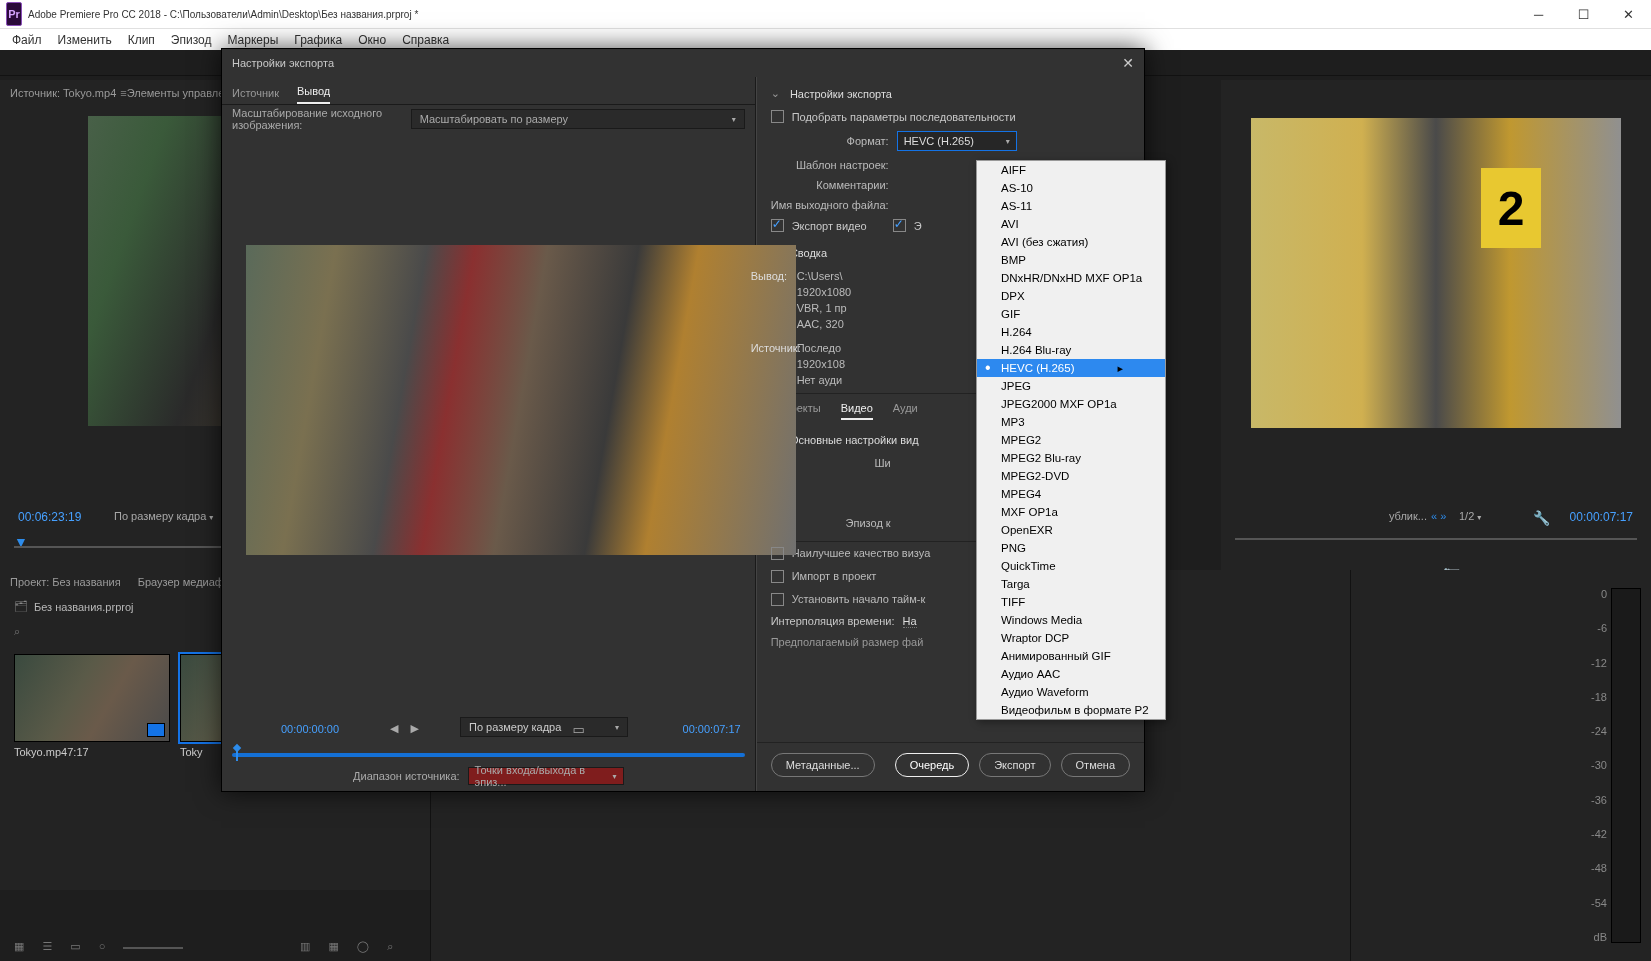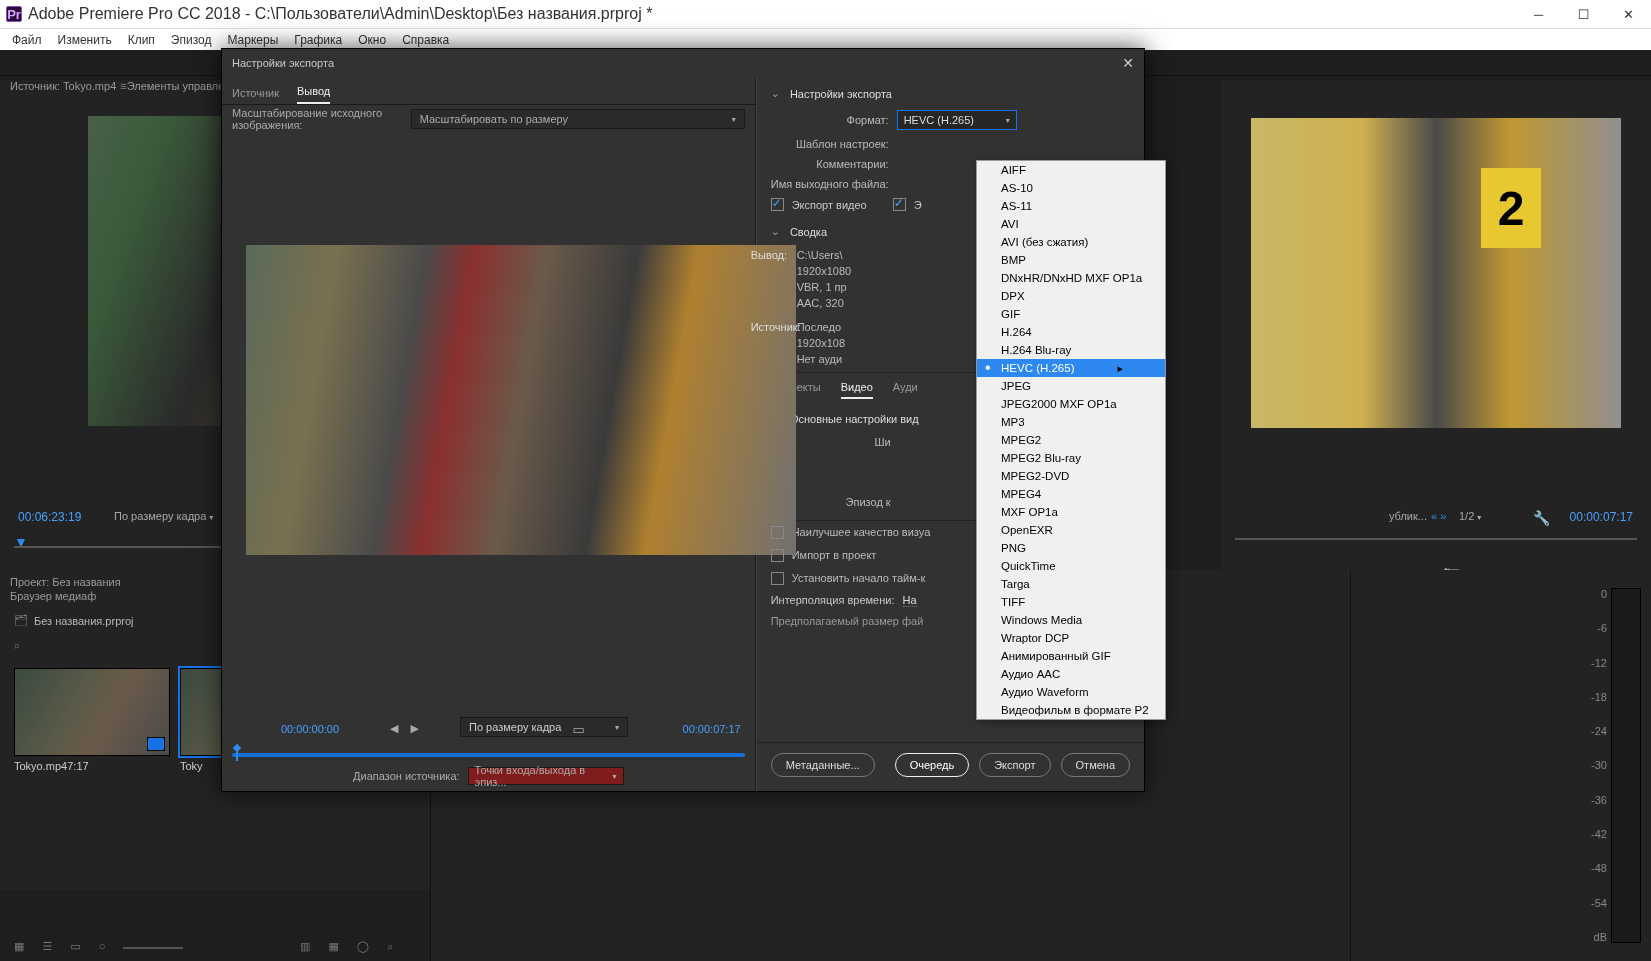--- a/index.html
+++ b/index.html
@@ -1,39 +1,39 @@
 <!DOCTYPE html>
 <html><head>
 <meta charset="utf-8">
 <style>
 * { margin:0; padding:0; box-sizing:border-box; font-family:"Segoe UI",Tahoma,sans-serif; font-size:11px; user-select:none; }
 body { background:#232323; width:1651px; height:961px; overflow:hidden; color:#b8b8b8; position:relative; }
 
 
 .titlebar { height:28px; background:#fff; color:#333; display:flex; align-items:center; padding:0 0 0 6px; }
-.titlebar .pr-icon { width:16px; height:16px; background:#2a0a3a; border:1px solid #8a4fb8; border-radius:2px; margin-right:6px; display:flex; align-items:center; justify-content:center; color:#d6a4ff; font-size:13px; font-weight:bold; }
-.titlebar .title { flex:1; font-size:16px; }
+.titlebar .pr-icon { width:16px; height:24px; background:#2a0a3a; border:1px solid #8a4fb8; border-radius:2px; margin-right:6px; display:flex; align-items:center; justify-content:center; color:#d6a4ff; font-size:11px; font-weight:bold; }
+.titlebar .title { flex:1; font-size:10px; }
 .titlebar .win-controls { display:flex; height:100%; }
 .titlebar .win-btn { width:45px; display:flex; align-items:center; justify-content:center; font-size:13px; }
 
 
 .menubar { height:22px; background:#fff; color:#333; display:flex; align-items:center; padding:0 4px; border-top:1px solid #e0e0e0; }
 .menubar .m-item { padding:0 8px; font-size:12px; }
 
 
 .workspace { position:absolute; top:50px; left:0; right:0; bottom:0; background:#1e1e1e; }
 .ws-top-strip { height:26px; border-bottom:1px solid #121212; }
 .panel-source { position:absolute; top:30px; left:0; width:430px; height:490px; background:#232323; }
-.panel-source .tabs { height:26px; display:flex; align-items:flex-start; padding:0 10px; color:#9a9a9a; font-size:11px; }
+.panel-source .tabs { height:26px; display:flex; align-items:center; padding:0 10px; color:#9a9a9a; font-size:11px; }
 .panel-source .tabs .tab { display:flex; align-items:center; gap:4px; }
 .tc-left { position:absolute; left:18px; top:430px; color:#46a0ff; font-size:12px; }
 .fit-label { position:absolute; left:114px; top:430px; color:#a8a8a8; }
 
 .panel-project { position:absolute; top:520px; left:0; width:430px; height:320px; background:#232323; }
-.panel-project .p-tabs { padding:6px 10px; display:flex; gap:2px; color:#9a9a9a;flex-direction:column; }
+.panel-project .p-tabs { padding:6px 10px; display:flex; gap:17px; color:#9a9a9a; }
 .panel-project .bin-row { padding:6px 14px; display:flex; align-items:center; gap:6px; }
 .panel-project .search-row { padding:4px 14px; display:flex; align-items:center; gap:6px; color:#777; }
 .panel-project .thumbs { padding:10px 14px; display:flex; gap:10px; }
 .thumb { width:156px; }
 .thumb .img { width:156px; height:88px; background:linear-gradient(120deg,#3a4a3f 0%,#5a5a48 40%,#6a5a4a 60%,#4a4a4a 100%); border:1px solid #000; position:relative; }
 .thumb.sel .img { box-shadow:0 0 0 2px #1473e6; }
 .thumb .label-row { display:flex; justify-content:flex-start; padding-top:4px; color:#ccc; }
 .thumb .badge { position:absolute; right:4px; bottom:4px; width:18px; height:14px; background:#1473e6; border:1px solid #000; }
 
 .panel-program { position:absolute; top:30px; right:0; width:430px; height:490px; background:#232323; }
@@ -276,20 +276,24 @@
             <span>Точки входа/выхода в эпиз...</span>
             <span class="tri-down">▾</span>
           </div>
       </div>
     </div>
 
     <div class="d-settings">
       <div class="sec-head">
           <span class="chev">⌄</span>
           <span>Настройки экспорта</span>
+        </div>
+      <div class="row">
+          <span class="chk"></span>
+          <span>Подобрать параметры последовательности</span>
         </div>
       <div class="row">
           <span class="lbl">Формат:</span>
         <div class="select">
             <span>HEVC (H.265)</span>
             <span class="tri-down">▾</span>
           </div>
       </div>
       <div class="row">
           <span class="lbl">Шаблон настроек:</span>

